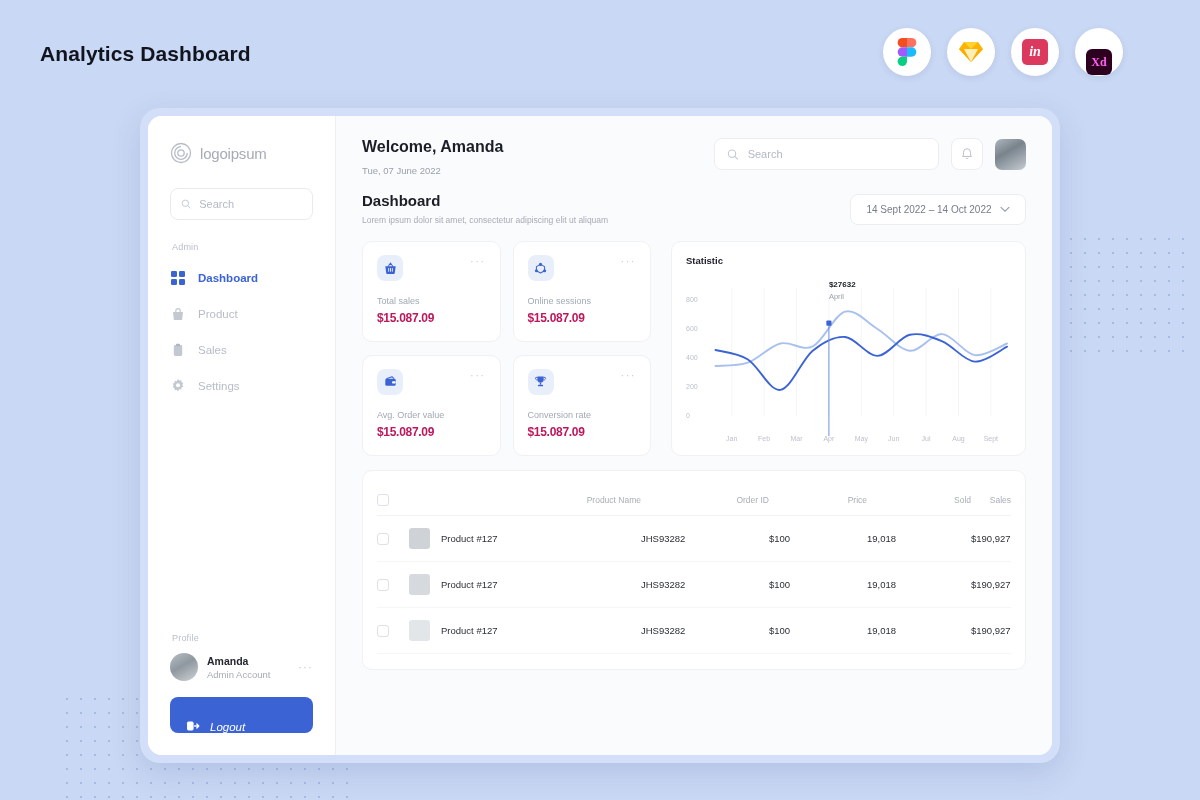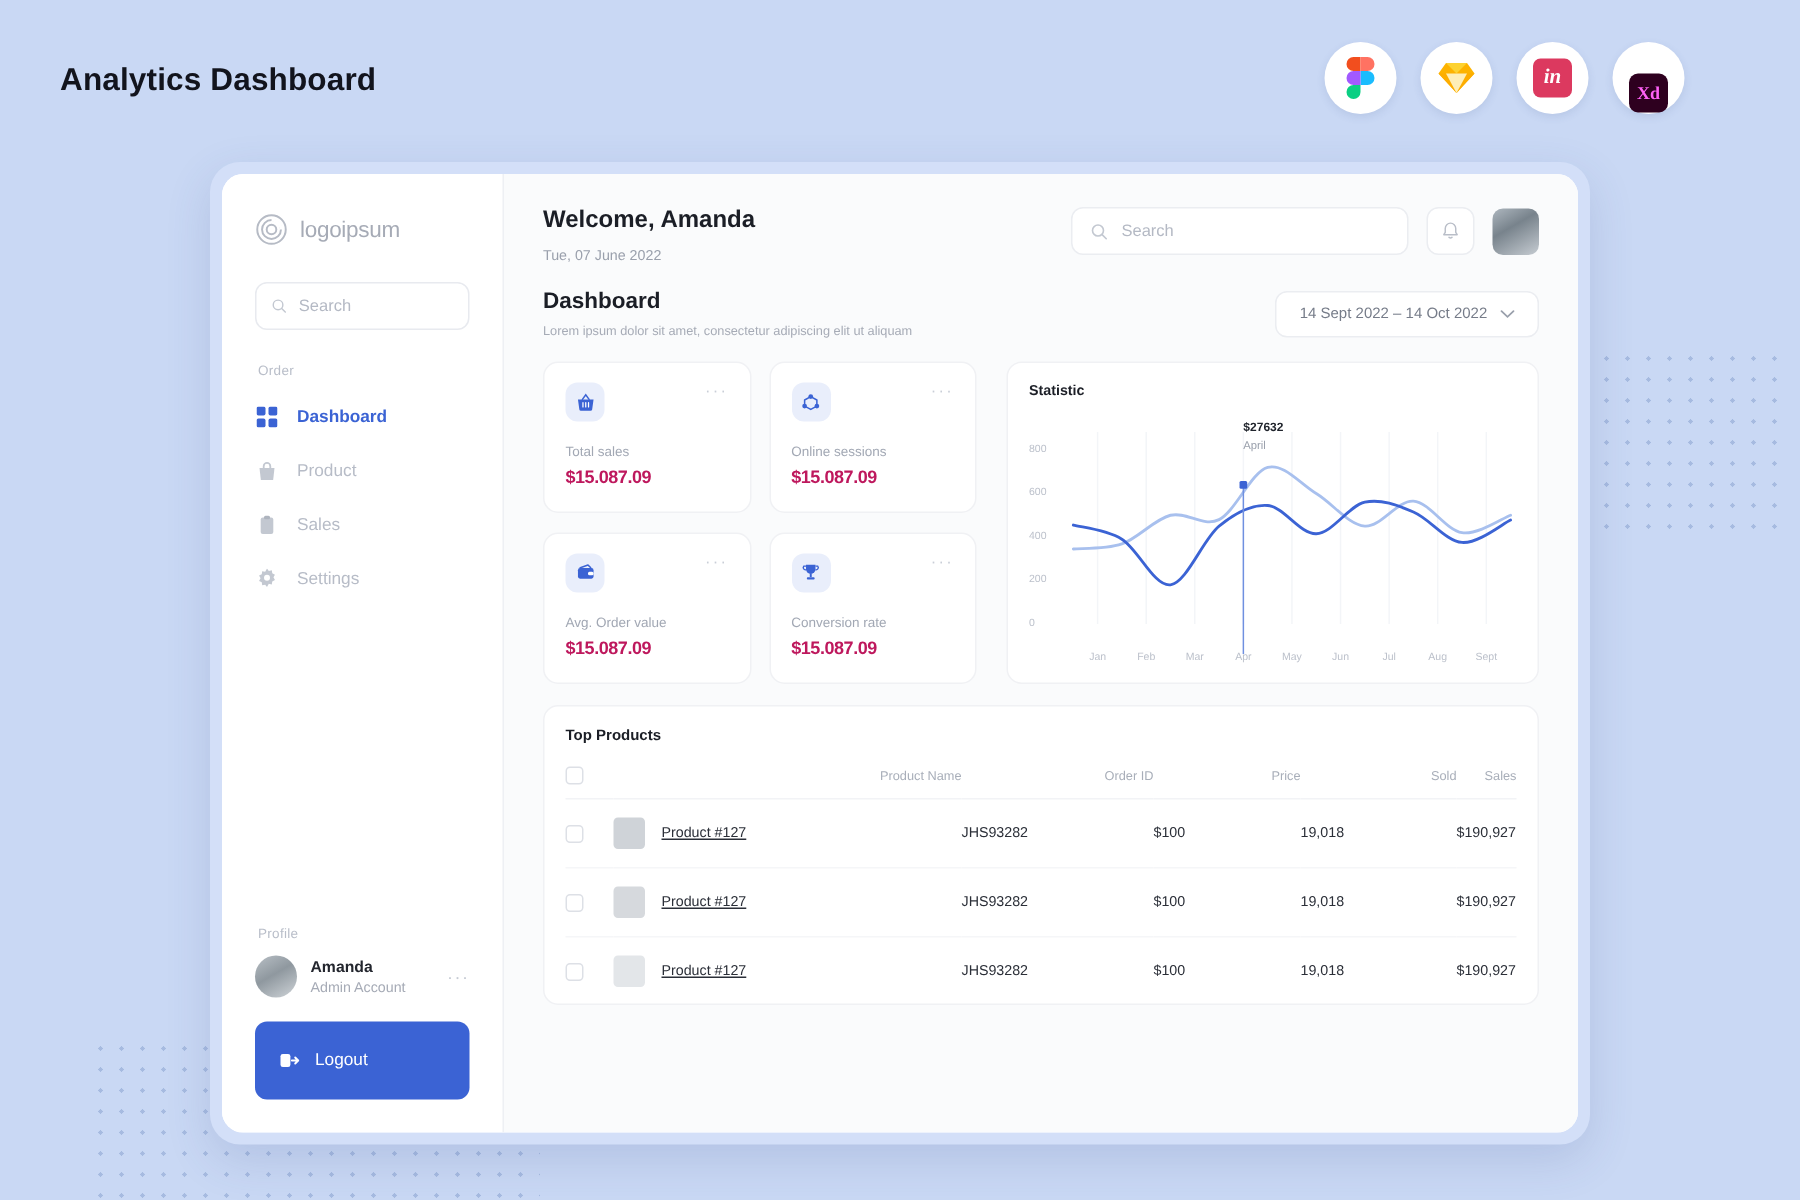--- a/index.html
+++ b/index.html
@@ -132,28 +132,29 @@
     background: linear-gradient(150deg, #b9c0c6 0%, #8f989f 45%, #cfd4d8 100%);
     flex-shrink: 0;
   }
   #profile-name { font-size: 10.5px; font-weight: bold; color: #23262e; }
   #profile-role { font-size: 9.5px; color: #a6abb6; margin-top: 2px; }
   #profile-more { margin-left: auto; color: #c5cad3; font-size: 12px; letter-spacing: 1px; }
 
   #logout-button {
     background: #3b63d4;
     border-radius: 8px;
-    height: 52px;
-    display: flex; align-items: center; gap: 10px;
+    height: 36px;
+    display: flex; align-items: flex-end; gap: 10px;
     padding: 0 16px;
     color: #fff; font-size: 11.5px;
     cursor: pointer;
     border: none;
     font-family: inherit;
     width: 100%;
+    font-style: italic;
   }
 
   
   #main {
     flex: 1;
     background: #fafbfc;
     padding: 22px 26px 0 26px;
     overflow: hidden;
     position: relative;
   }
@@ -272,21 +273,21 @@
   .col-order { width: 128px; }
   .col-price { width: 98px; }
   .col-sold  { width: 104px; }
   .chk {
     width: 12px; height: 12px;
     border: 1px solid #dde0e6;
     border-radius: 3px;
     background: #fff;
     cursor: pointer;
   }
-  .prod-cell { display: flex; align-items: center; gap: 11px; text-decoration: underline; }
+  .prod-cell { display: flex; align-items: center; gap: 11px; }
   .prod-thumb { width: 21px; height: 21px; border-radius: 3px; flex-shrink: 0; }
 </style>
 </head>
 <body>
 
 <div class="dots" id="dots-right"></div>
 <div class="dots" id="dots-bottom"></div>
 
 <div id="page-title">Analytics Dashboard</div>
 
@@ -331,21 +332,21 @@
       </div>
 
       <div class="search-box">
         <svg width="12" height="12" viewBox="0 0 14 14">
           <circle cx="6" cy="6" r="4.4" fill="none" stroke="#c3c8d1" stroke-width="1.3"></circle>
           <line x1="9.3" y1="9.3" x2="12.6" y2="12.6" stroke="#c3c8d1" stroke-width="1.3" stroke-linecap="round"></line>
         </svg>
         <input placeholder="Search" style="">
       </div>
 
-      <div class="section-label">Order</div>
+      <div class="section-label">Admin</div>
 
       <div class="nav-item active">
         <span class="nav-icon">
           <svg width="14" height="14" viewBox="0 0 14 14">
             <rect x="0" y="0" width="6" height="6" rx="1.3" fill="#3b63d4"></rect>
             <rect x="8" y="0" width="6" height="6" rx="1.3" fill="#3b63d4"></rect>
             <rect x="0" y="8" width="6" height="6" rx="1.3" fill="#3b63d4"></rect>
             <rect x="8" y="8" width="6" height="6" rx="1.3" fill="#3b63d4"></rect>
           </svg>
         </span>
@@ -543,21 +544,20 @@
                 <div class="x-tick" style="left: 83.8384%;">Aug</div>
                 <div class="x-tick" style="left: 93.8047%;">Sept</div>
                 <div id="tooltip-value" style="left: 43.9731%; top: 6px;">$27632</div>
                 <div id="tooltip-label" style="left: 43.9731%; top: 18px;">April</div>
               </div>
           </div>
         </div>
       </div>
 
       <div id="table-card">
-        <div id="table-title">Top Products</div>
         <table>
           <thead>
             <tr>
               <th class="col-check">
                 <div class="chk"></div>
               </th>
               <th class="col-name">Product Name</th>
               <th class="col-order">Order ID</th>
               <th class="col-price">Price</th>
               <th class="col-sold">Sold</th>

